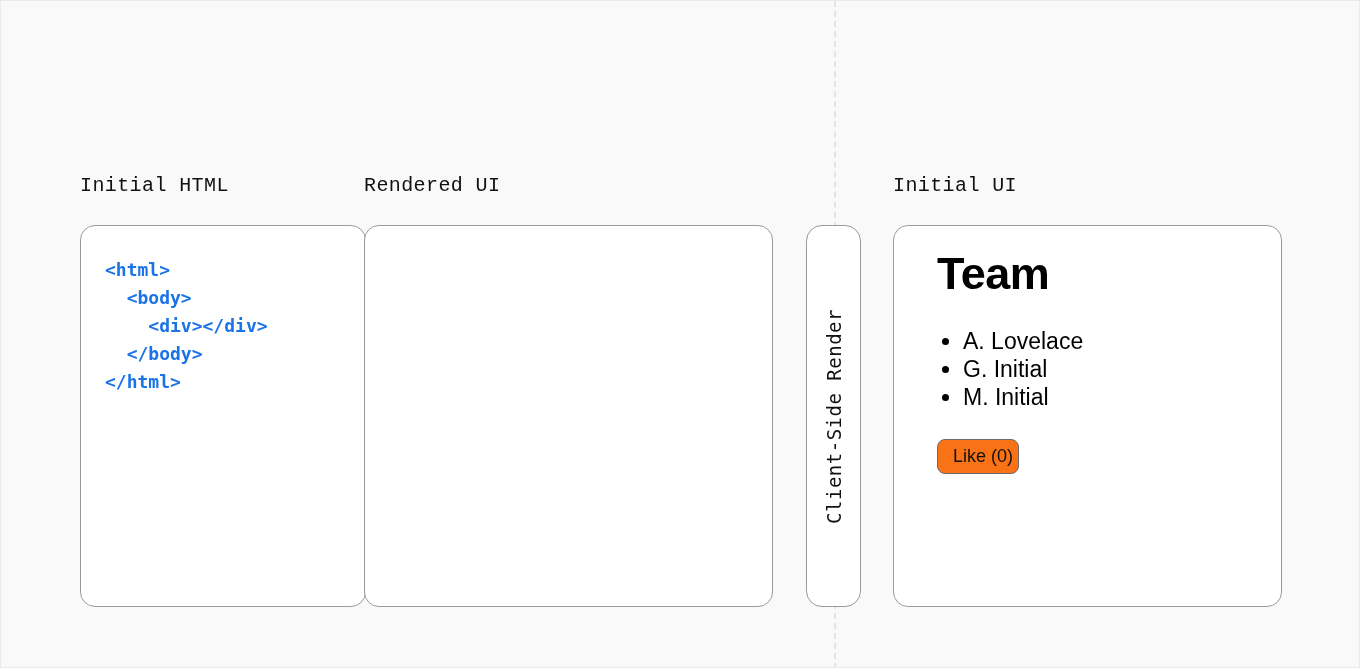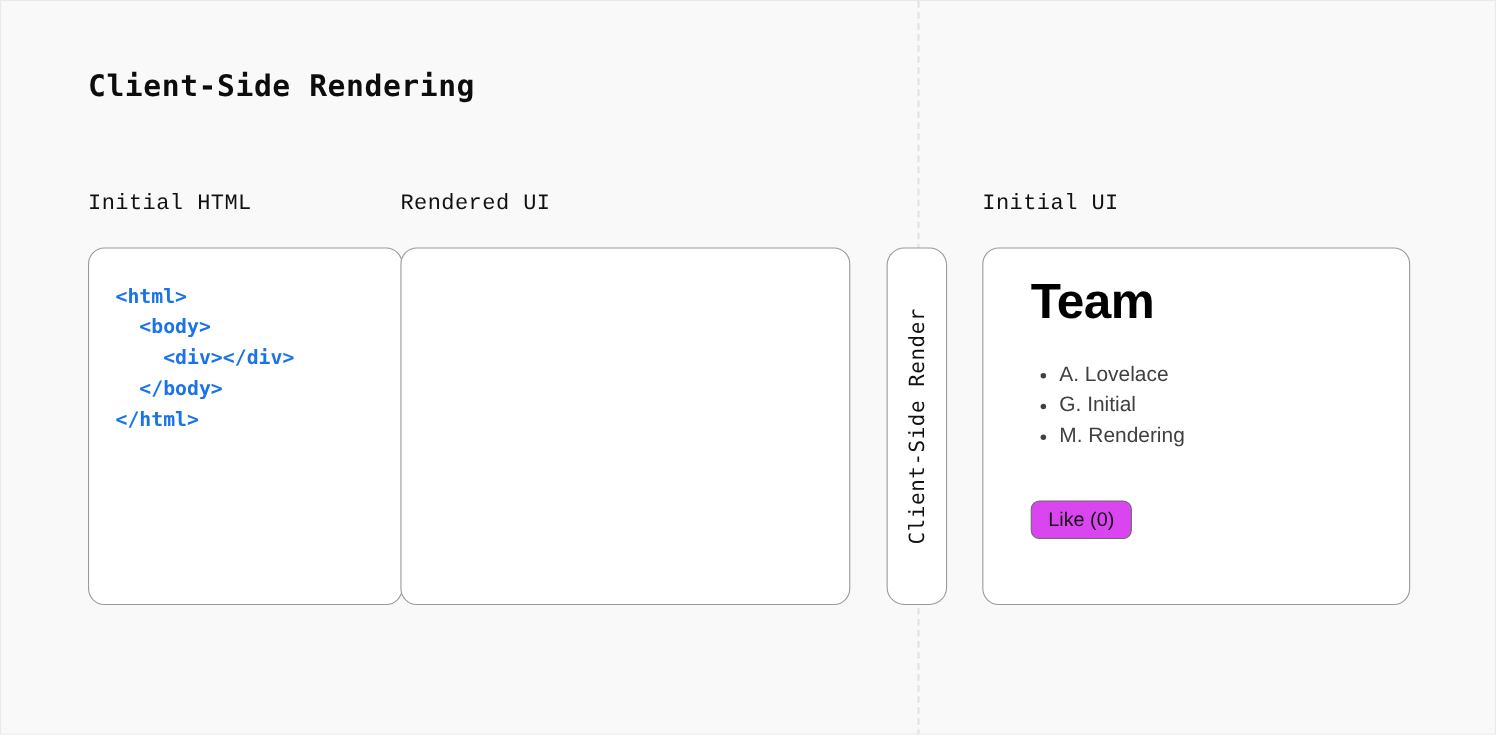--- a/index.html
+++ b/index.html
@@ -56,21 +56,21 @@
     color: #111111;
     white-space: nowrap;
   }
   .col-label.initial-html { left: 79px;  top: 173px; }
   .col-label.initial-ui   { left: 363px; top: 173px; }
   .col-label.rendered-ui  { left: 892px; top: 173px; }
 
   .panel {
     position: absolute;
     top: 224px;
-    height: 325px;
+    height: 382px;
     background: #ffffff;
     border: 1.6px solid #9a9a9a;
     border-radius: 15px;
   }
 
   .panel-initial-html { left: 79px;  width: 286px; }
   .panel-initial-ui   { left: 363px; width: 409px; }
   .panel-render-strip { left: 805px; width: 55px; border-radius: 16px; }
   .panel-rendered-ui  { left: 892px; width: 389px; }
 
@@ -124,47 +124,46 @@
     letter-spacing: -0.5px;
   }
 
   .rendered-list {
     margin-top: 30px;
     padding-left: 26px;
     list-style: disc;
   }
   .rendered-list li {
     font-family: "Liberation Sans", sans-serif;
-    font-size: 19px;
+    font-size: 23px;
     line-height: 28px;
-    color: #404040;
+    color: #000000;
   }
 
   .like-button {
     display: inline-block;
-    margin-top: 44px;
-    padding: 7px 15px 8px 15px;
-    background: #d946ef;
+    margin-top: 28px;
+    padding: 7px 5px 8px 15px;
+    background: #f97316;
     border: 1.4px solid #6b6b6b;
     border-radius: 8px;
     font-family: "Liberation Sans", sans-serif;
     font-size: 18px;
     line-height: 1;
     color: #111111;
     cursor: pointer;
   }
 </style>
 </head>
 <body>
 
 <div class="page-frame">
 
   <div class="divider"></div>
 
-  <div class="diagram-title">Client-Side Rendering</div>
 
   <div class="col-label initial-html">Initial HTML</div>
 
   <div class="col-label initial-ui">Rendered UI</div>
 
   <div class="col-label rendered-ui">Initial UI</div>
 
   <div class="panel panel-initial-html">
     <pre class="code-block">&lt;html&gt;
   &lt;body&gt;
@@ -182,19 +181,19 @@
       <span class="vertical-label">Client-Side Render</span>
     </div>
   </div>
 
   <div class="panel panel-rendered-ui">
     <div class="rendered-content">
       <div class="rendered-heading">Team</div>
       <ul class="rendered-list">
         <li>A. Lovelace</li>
         <li>G. Initial</li>
-        <li>M. Rendering</li>
+        <li>M. Initial</li>
       </ul>
       <button class="like-button">Like (0)</button>
     </div>
   </div>
 
 </div>
 
 </body></html>

